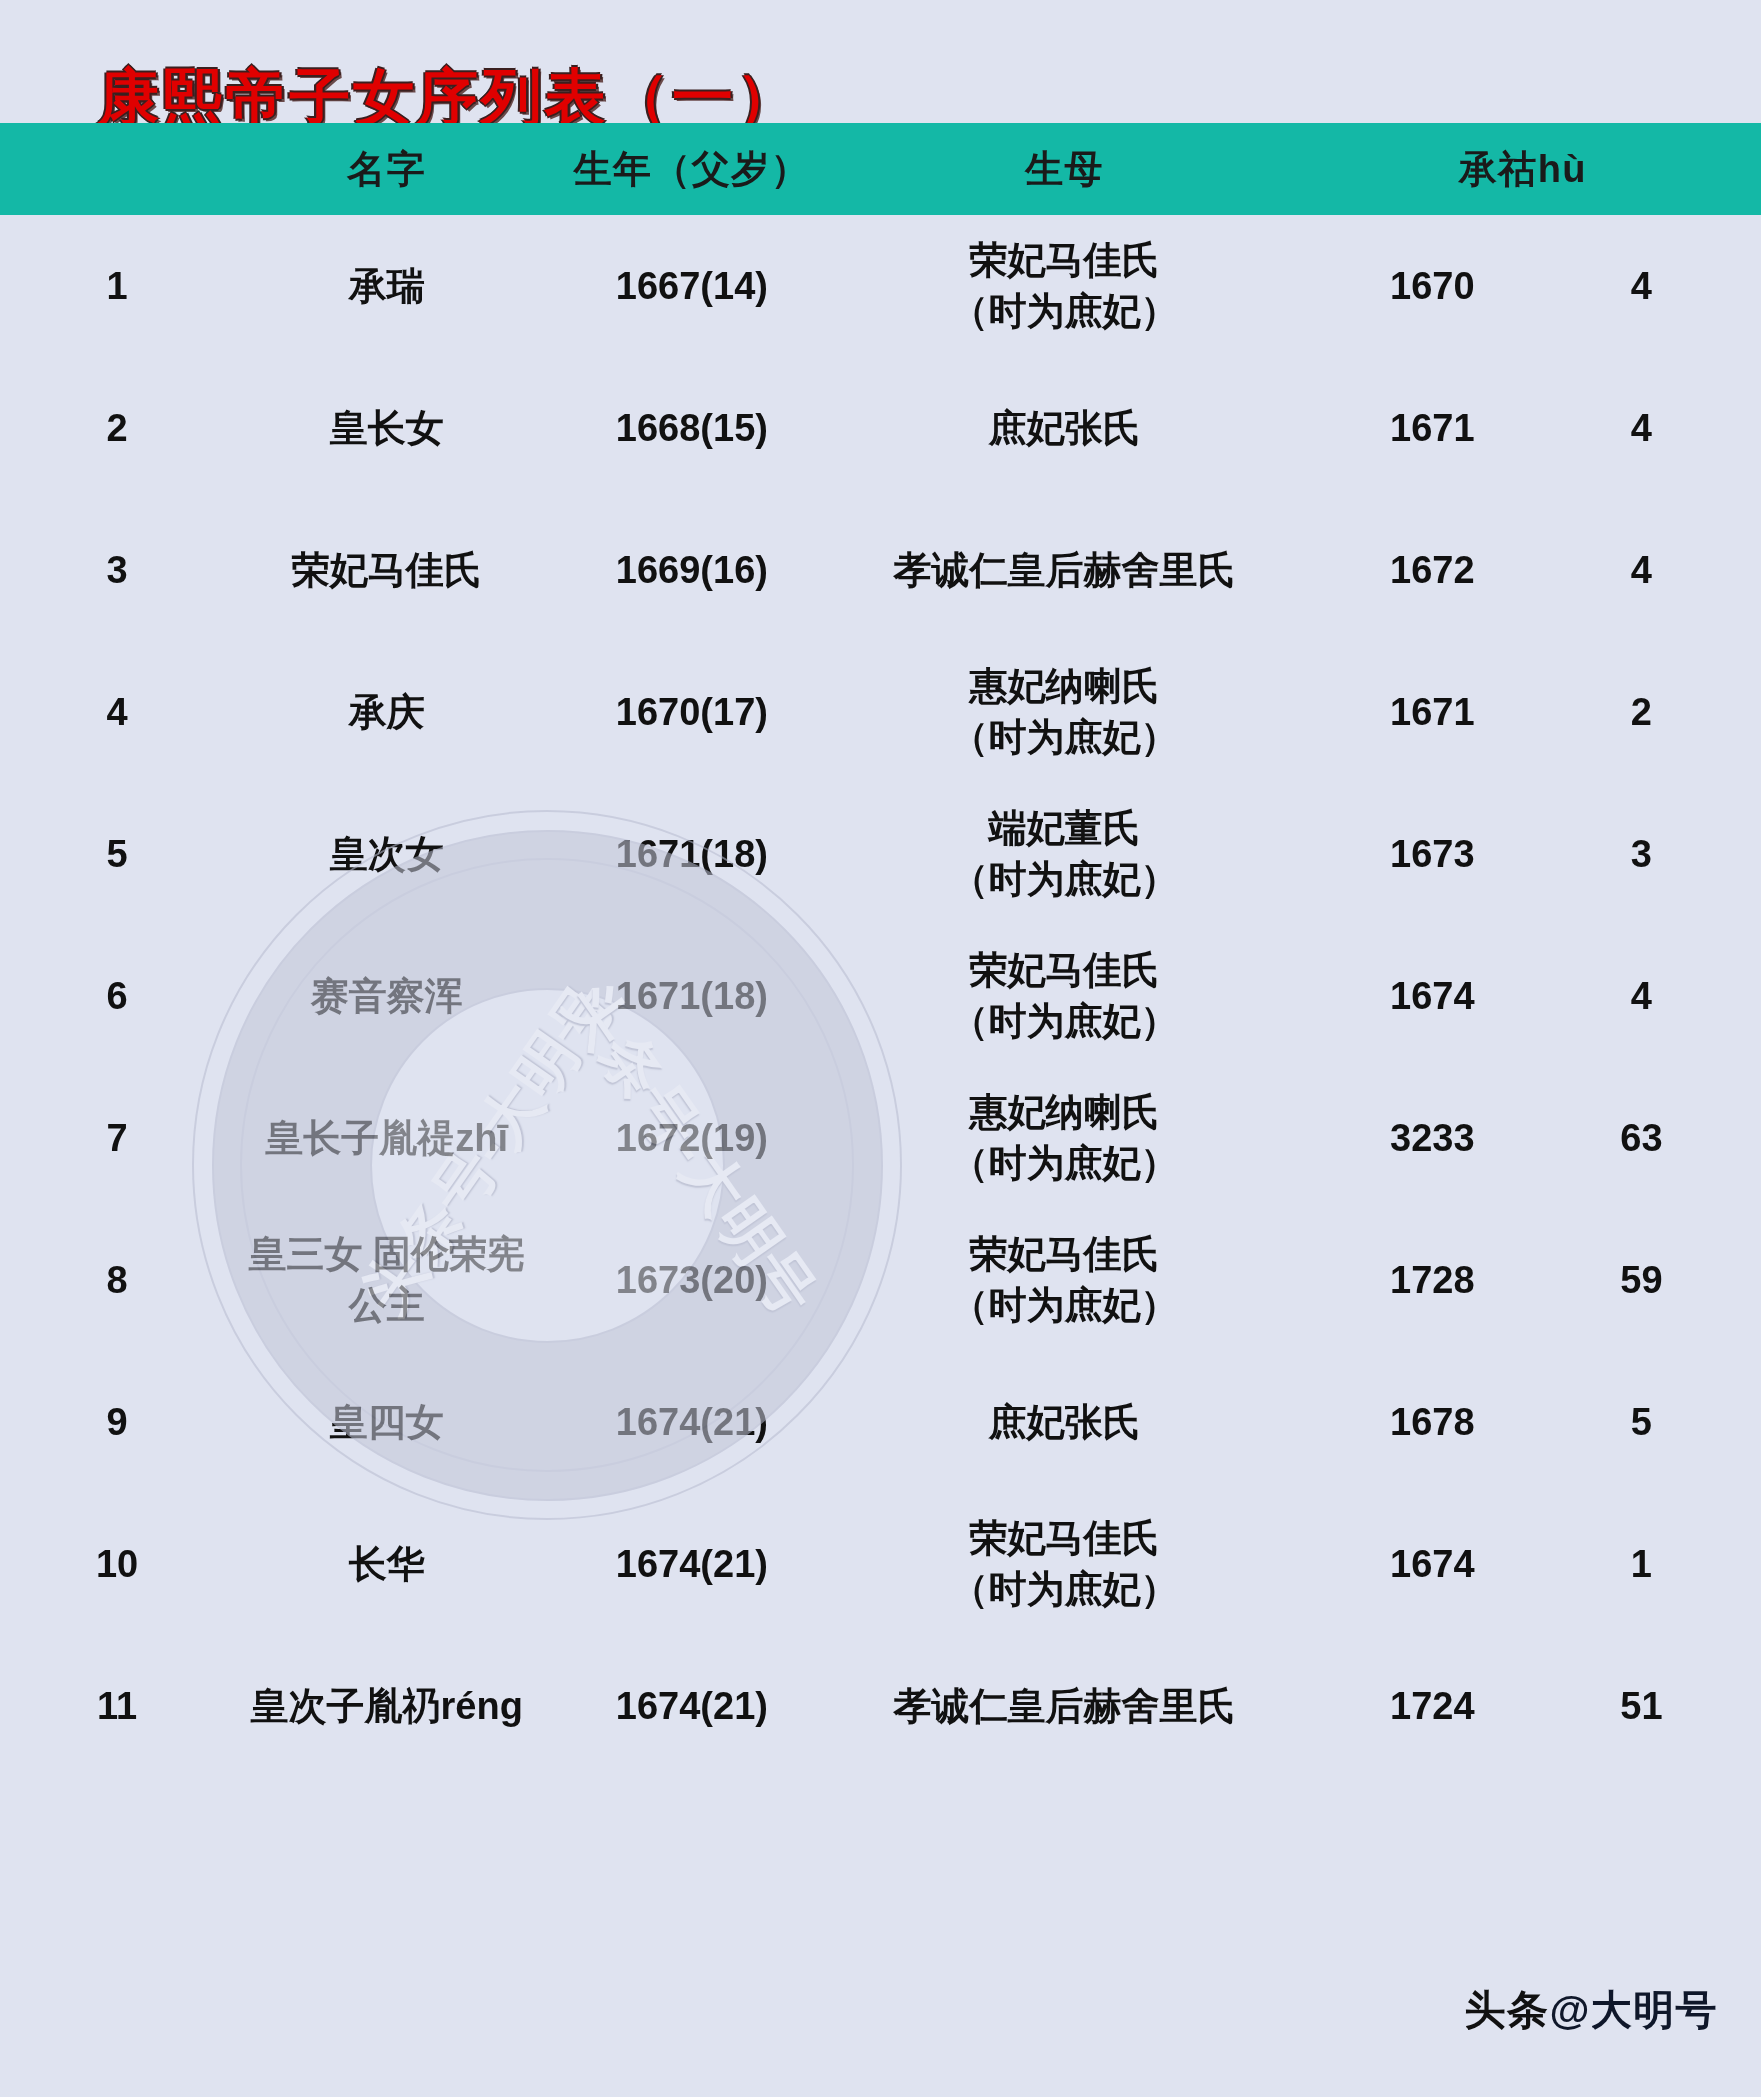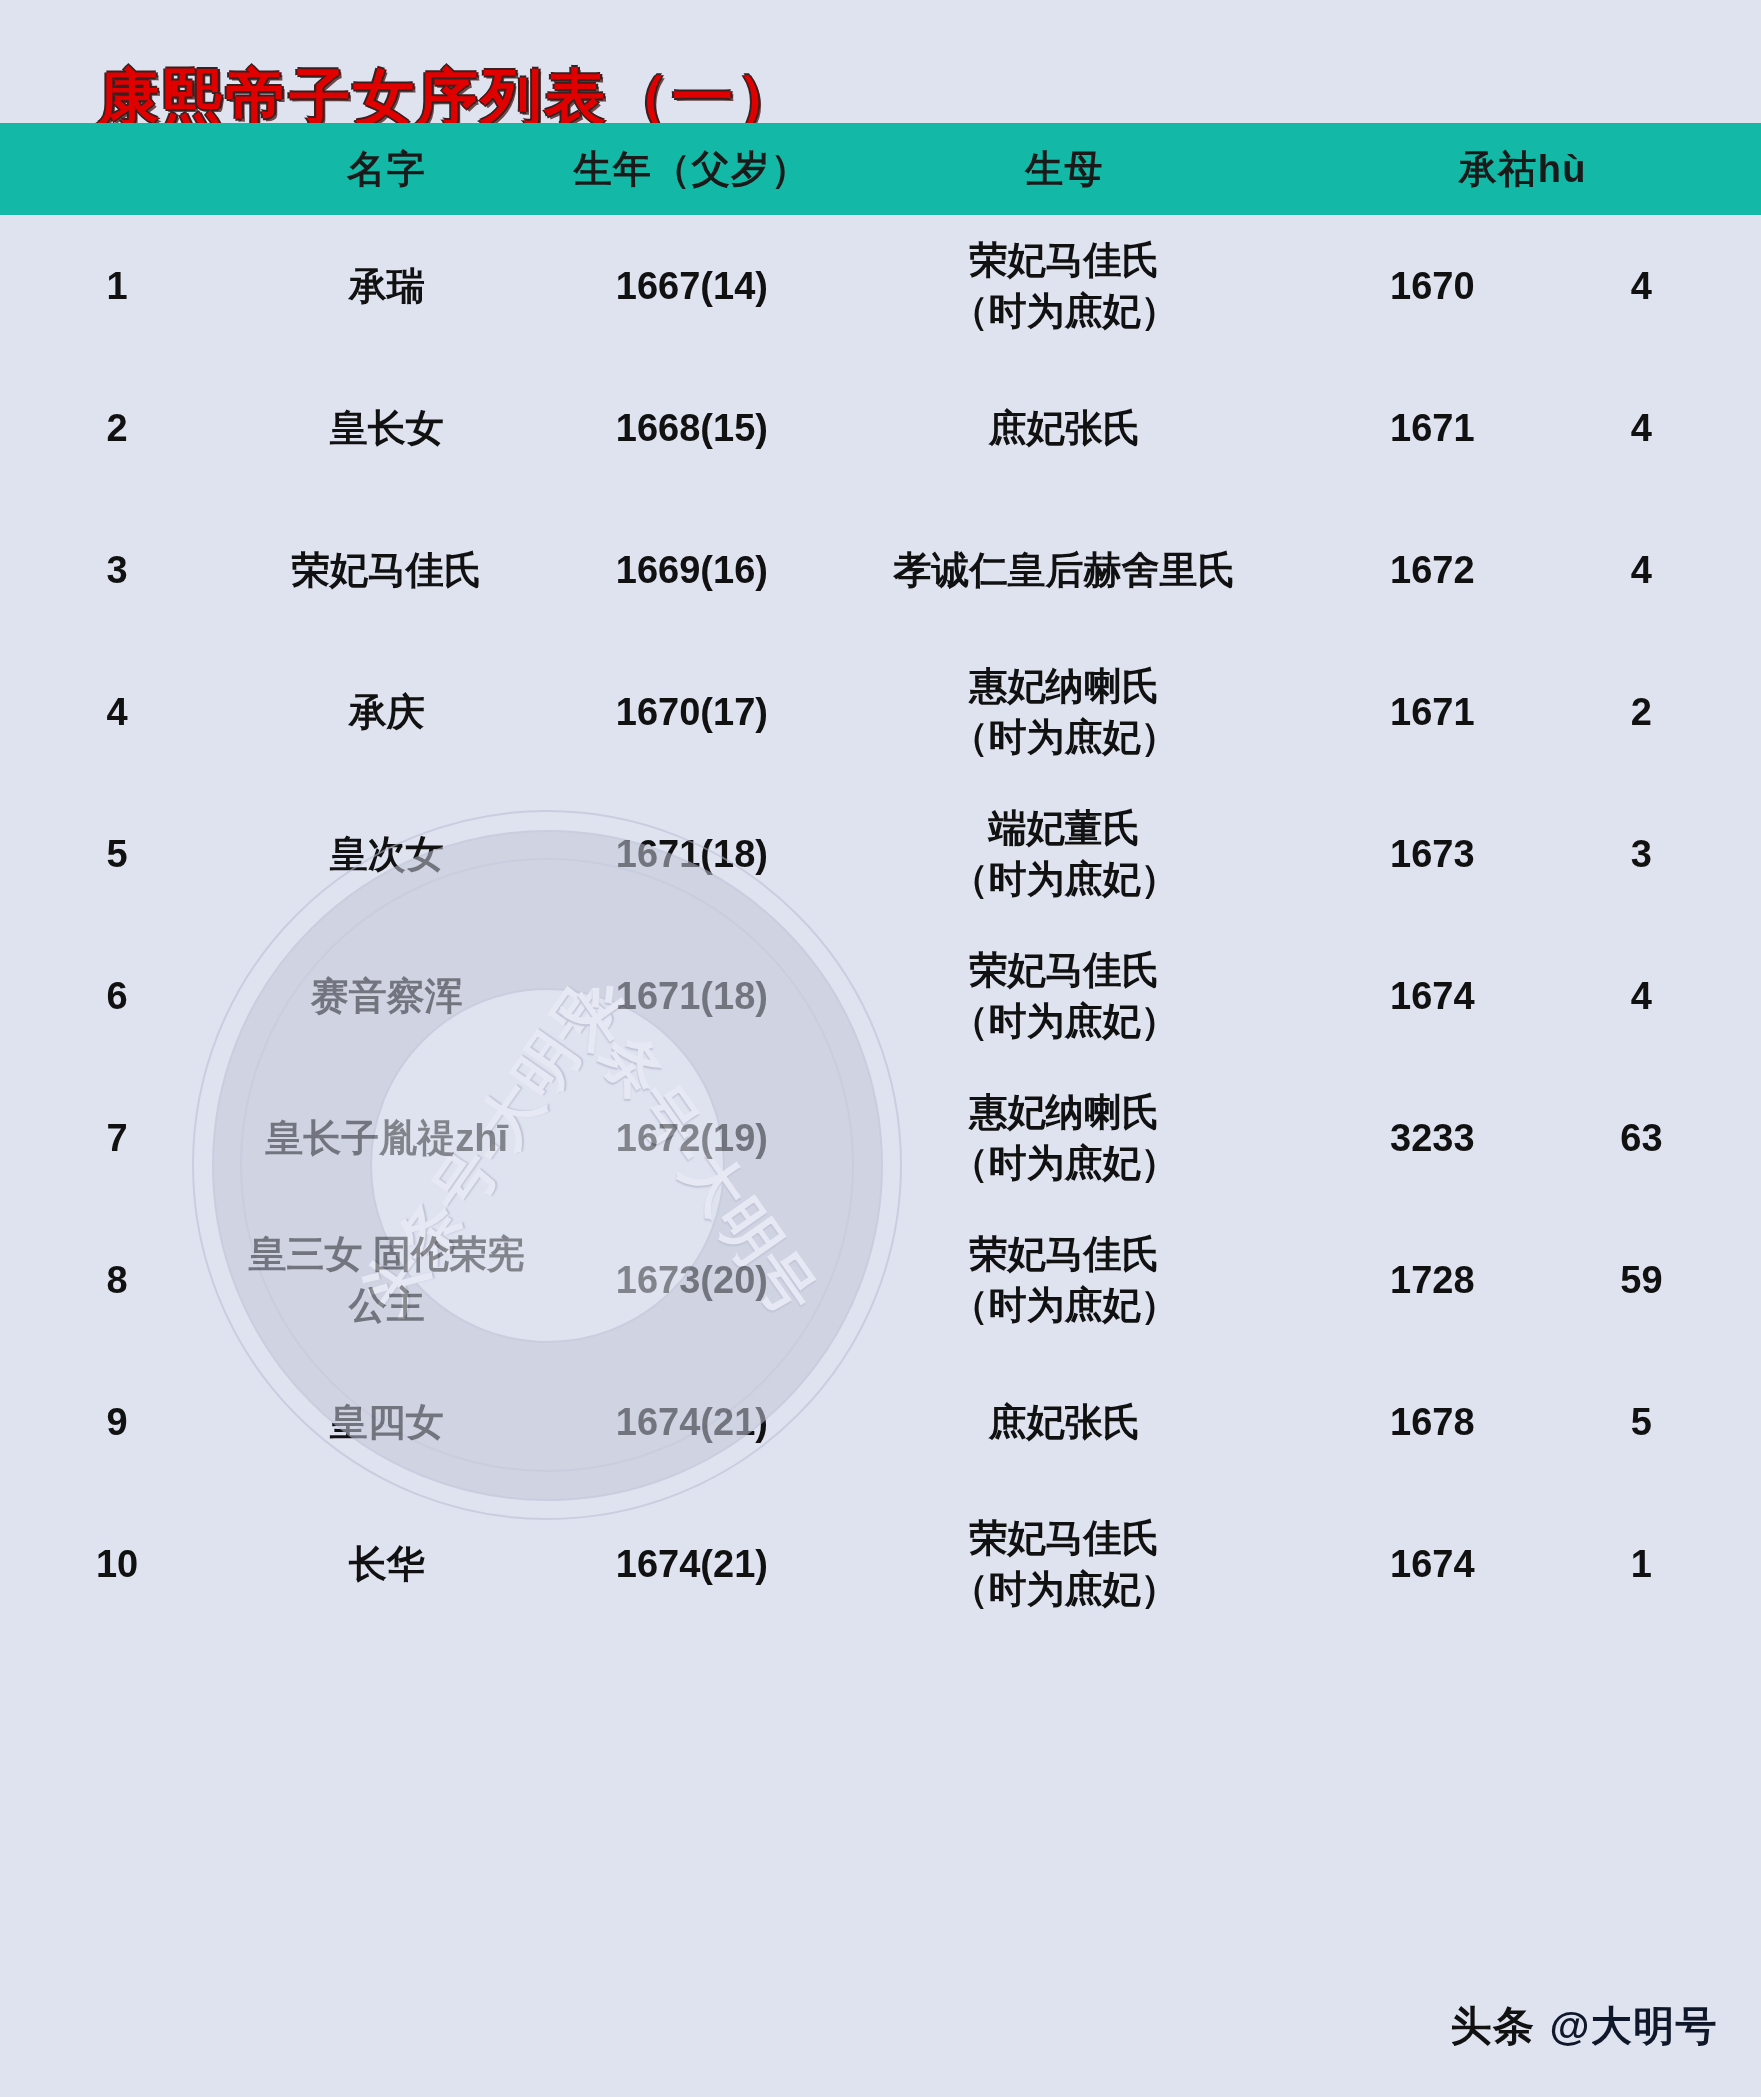--- a/index.html
+++ b/index.html
@@ -117,24 +117,23 @@
     text-shadow: 1.4px 1.4px 1.4px #a9adc2;
     white-space: nowrap;
   }
   .wm-t1 { left: 103px; top: 298px; transform: rotate(-55deg); }
   .wm-t2 { left: 305px; top: 298px; transform: rotate(55deg); }
 
   
   .footer {
     position: absolute;
     right: 43px;
-    bottom: 43px;
+    bottom: 59px;
     display: flex;
     align-items: center;
-    gap: 14px;
   }
   .footer-toutiao {
     font-size: 41px;
     font-weight: bold;
     color: #111;
     letter-spacing: 1.4px;
   }
   .footer-handle {
     font-size: 41px;
     font-weight: bold;
@@ -326,20 +325,35 @@
           <span class="sub">（时为庶妃）</span>
         </td>
         <td>
           <div class="death-cell">
             <span class="death-year">1674</span>
             <span class="death-age">1</span>
           </div>
         </td>
       </tr>
 
+      <tr>
+        <td class="idx">11</td>
+        <td class="name">皇次子胤礽réng</td>
+        <td class="birth">1674(21)</td>
+        <td class="mom">
+          <span>孝诚仁皇后赫舍里氏</span>
+          <span class="sub"></span>
+        </td>
+        <td>
+          <div class="death-cell">
+            <span class="death-year">1724</span>
+            <span class="death-age">51</span>
+          </div>
+        </td>
+      </tr>
 
     </tbody>
   </table>
 </div>
 
 <div class="watermark">
   <div class="wm-ring wm-r1"></div>
   <div class="wm-ring wm-r2"></div>
   <div class="wm-ring wm-r3"></div>
   <div class="wm-ring wm-r4"></div>

